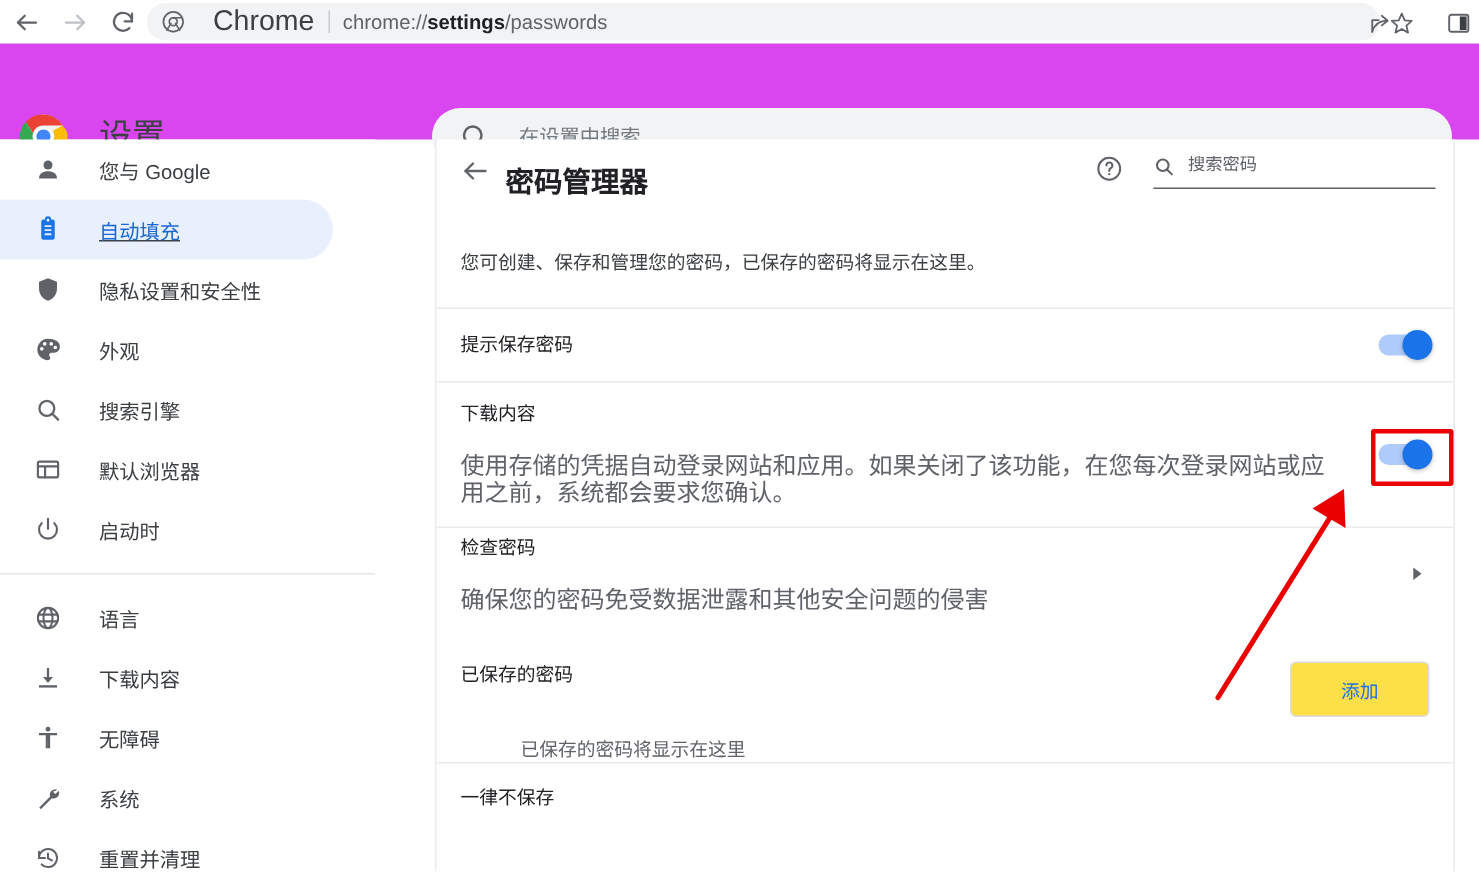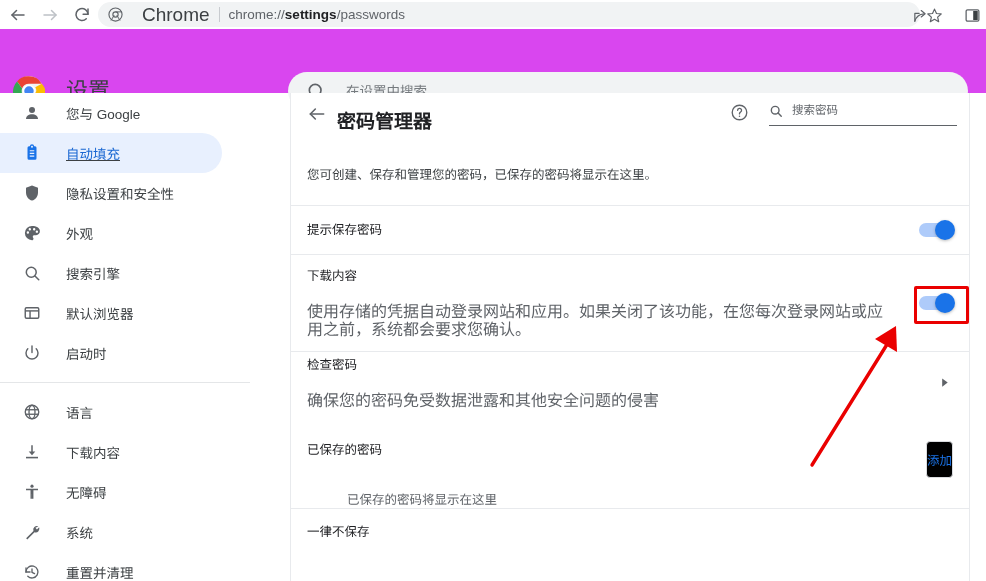--- a/index.html
+++ b/index.html
@@ -177,23 +177,23 @@
     width: 20px; height: 20px; border-radius: 50%;
     background: #1a73e8;
     box-shadow: 0 1px 3px rgba(60,64,67,.35);
   }
   .chevron-right {
     width: 18px; height: 18px; flex: none; color: #5f6368;
     display: flex; align-items: center; justify-content: center;
   }
   .add-btn {
     flex: none; border: 1px solid #dadce0; border-radius: 4px;
-    background: #000000; color: #1a73e8;
+    background: #fde047; color: #1a73e8;
     font-size: 12.5px; font-family: inherit;
-    padding: 8px 0; cursor: pointer;
+    padding: 8px 33px; cursor: pointer;
   }
   .empty-state {
     padding: 6px 16px 0 56px; font-size: 12.5px; color: #5f6368;
   }
 
   
   .anno-box {
     position: absolute; left: 914px; top: 286px;
     width: 55px; height: 38px;
     border: 3px solid #ea0000; border-radius: 2px;

